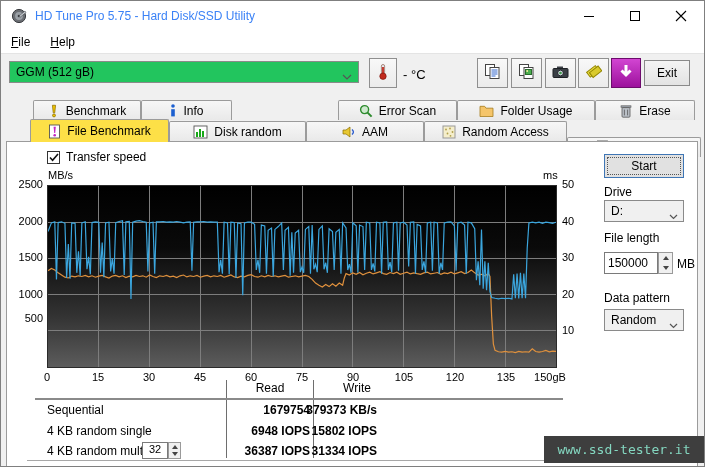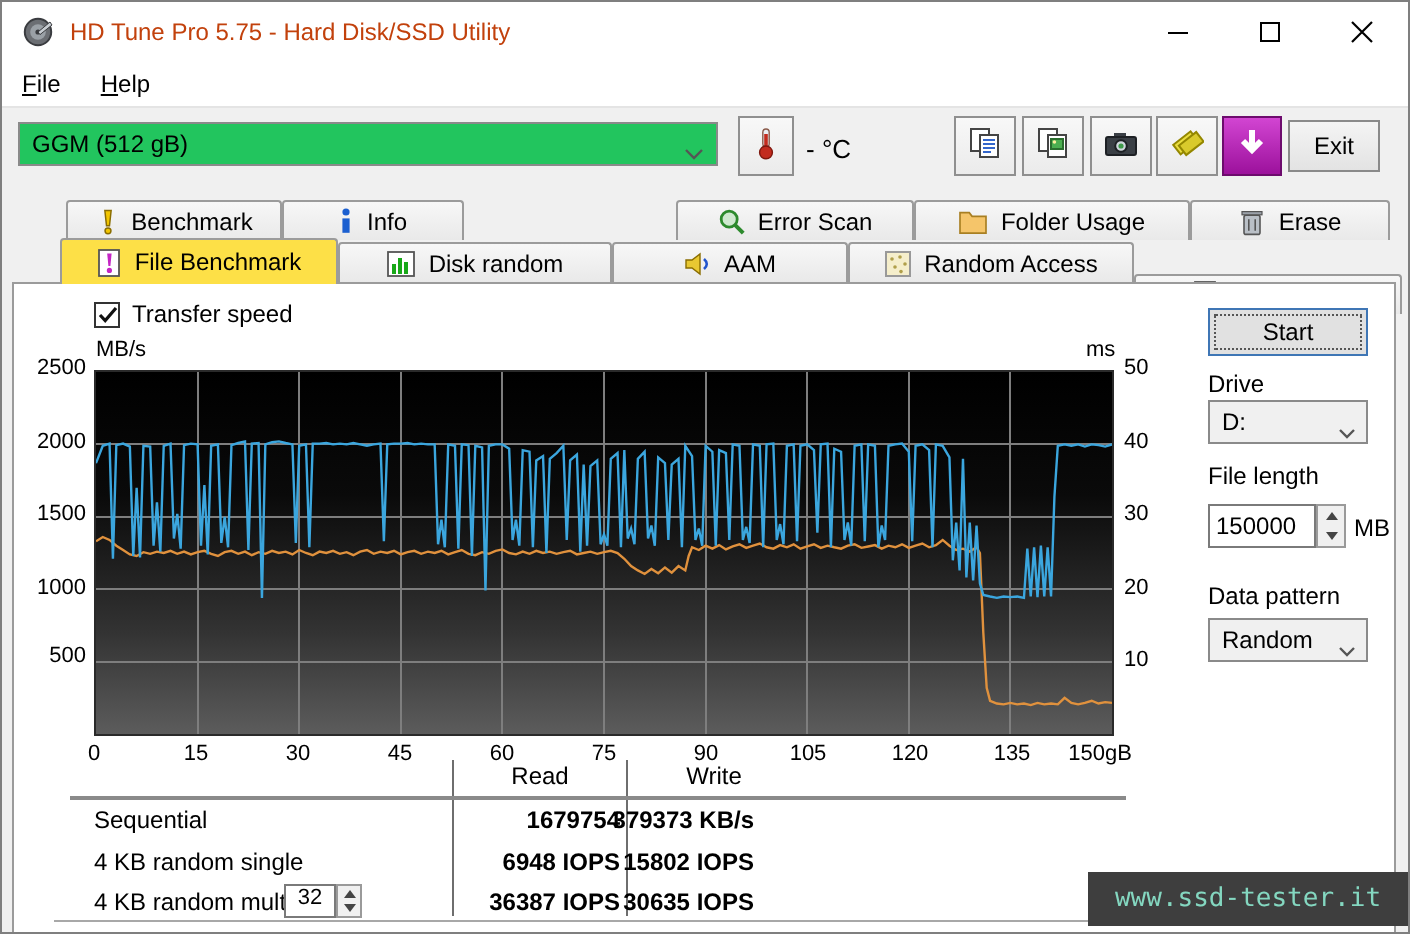--- a/index.html
+++ b/index.html
@@ -3,21 +3,21 @@
 <meta charset="utf-8">
 <style>
   *{box-sizing:border-box;margin:0;padding:0}
   html,body{background:#cfcfcf}
   body{font-family:"Liberation Sans",sans-serif;font-size:12px;color:#000}
   #window{position:relative;width:705px;height:467px;background:#f0f0f0;border:1px solid #7f7f7f;overflow:hidden}
 
   
   .titlebar{position:absolute;left:0;top:0;width:100%;height:30px;background:#fff;display:flex;align-items:center}
   .app-icon{margin:0 8px 0 10px;display:flex}
-  .title-text{font-size:12px;color:#c2410c}
+  .title-text{font-size:12px;color:#3b82f6}
   .caption-group{position:absolute;right:0;top:0;display:flex}
   .caption-btn{width:46px;height:29px;display:flex;align-items:center;justify-content:center;cursor:default}
 
   
   .menubar{position:absolute;left:0;top:30px;width:100%;height:22px;background:#fff;display:flex;align-items:center}
   .menu-item{padding:3px 10px 4px 10px}
   .menu-item .mkey{text-decoration:underline}
 
   
   .toolbar{position:absolute;left:0;top:52px;width:100%;height:45px;background:#f0f0f0;border-top:1px solid #e4e4e4}
@@ -288,21 +288,21 @@
     </div>
 
     <span class="axis-unit" style="left:41px;top:27px">MB/s</span>
     <span class="axis-unit" style="left:536px;top:27px">ms</span>
 
     <div id="yticks-left">
         <div class="ytick" style="left: 0px; top: 36px;">2500</div>
         <div class="ytick" style="left: 0px; top: 72.6px;">2000</div>
         <div class="ytick" style="left: 0px; top: 109.2px;">1500</div>
         <div class="ytick" style="left: 0px; top: 145.8px;">1000</div>
-        <div class="ytick" style="left: 0px; top: 180px;">500</div>
+        <div class="ytick" style="left: 0px; top: 170px;">500</div>
       </div>
     <div id="yticks-right">
         <div class="ytick-r" style="left: 555px; top: 36px;">50</div>
         <div class="ytick-r" style="left: 555px; top: 72.6px;">40</div>
         <div class="ytick-r" style="left: 555px; top: 109.2px;">30</div>
         <div class="ytick-r" style="left: 555px; top: 145.8px;">20</div>
         <div class="ytick-r" style="left: 555px; top: 182.4px;">10</div>
       </div>
     <div id="xticks">
         <div class="xtick" style="left: 40px; top: 229px;">0</div>
@@ -344,21 +344,21 @@
 
     <div class="row-label" style="top:261px">Sequential</div>
     <div class="row-label" style="top:282px">4 KB random single</div>
     <div class="row-label" style="top:302px">4 KB random multi</div>
 
     <div class="val" style="left:215px;top:261px;width:88px">1679754</div>
     <div class="val" style="left:296px;top:261px;width:74px">379373 KB/s</div>
     <div class="val" style="left:215px;top:282px;width:88px">6948 IOPS</div>
     <div class="val" style="left:296px;top:282px;width:74px">15802 IOPS</div>
     <div class="val" style="left:215px;top:302px;width:88px">36387 IOPS</div>
-    <div class="val" style="left:296px;top:302px;width:74px">30635 IOPS</div>
+    <div class="val" style="left:296px;top:302px;width:74px">31334 IOPS</div>
 
     <div class="spin-box" style="left:135px;top:300px">
         <span>32</span>
       </div>
     <div class="spin-arrows" style="left:161px;top:300px">
       <div>
           <span class="tri-up"></span>
         </div>
       <div>
           <span class="tri-down"></span>

